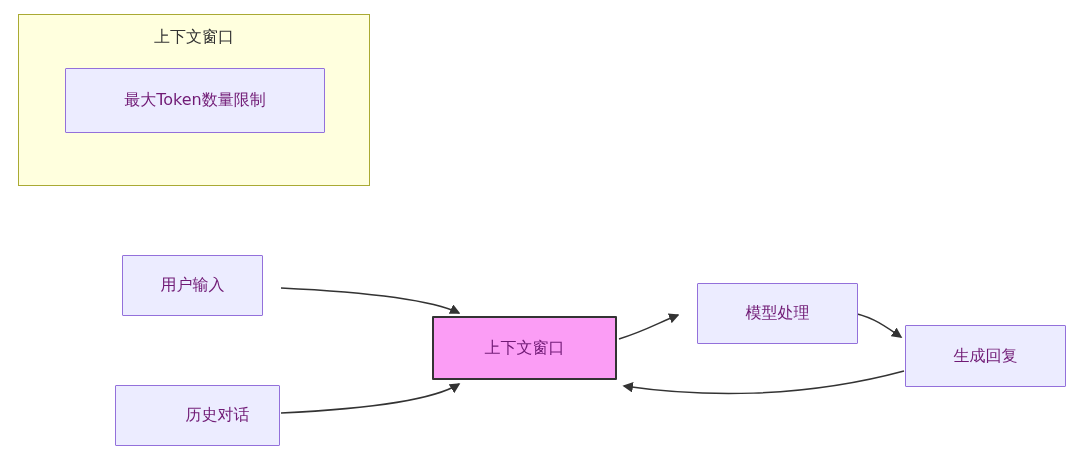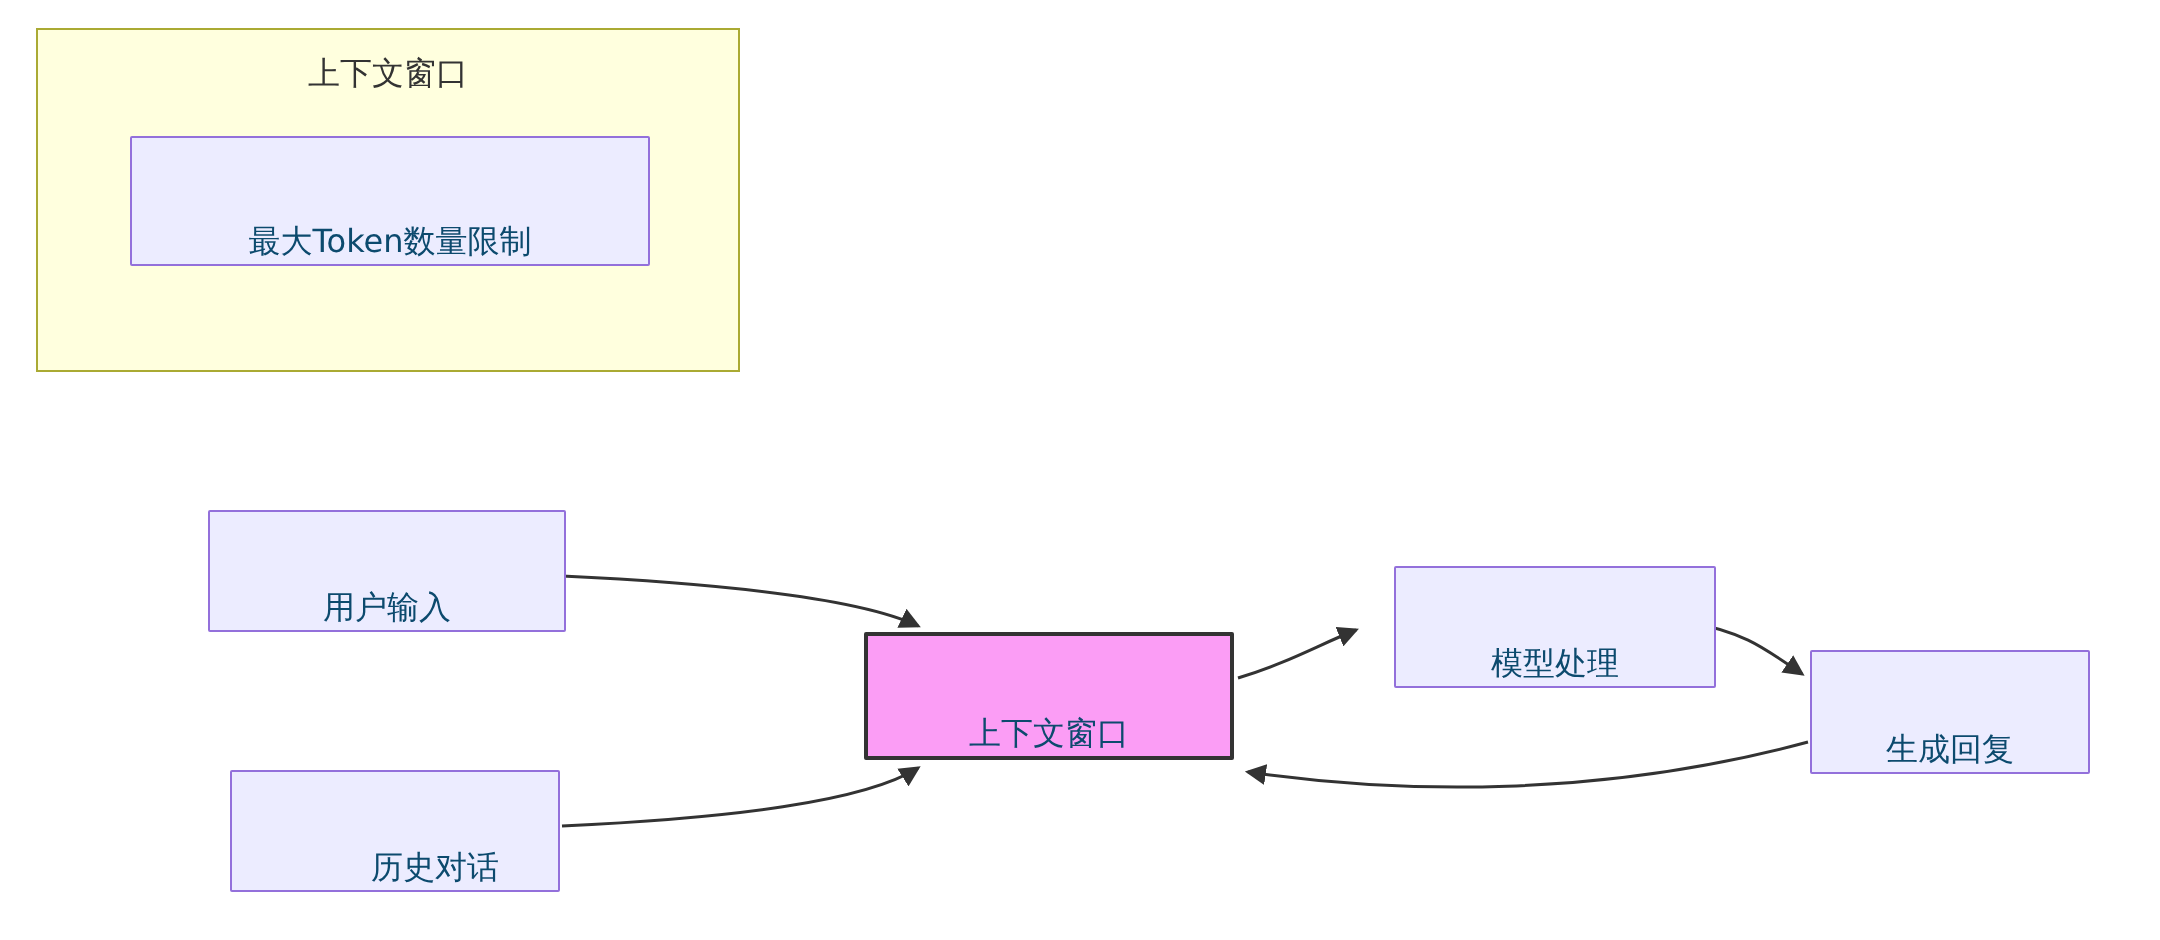--- a/index.html
+++ b/index.html
@@ -31,39 +31,39 @@
     top: 12px;
     left: 0;
     width: 100%;
     text-align: center;
     font-size: 16px;
     color: #333333;
   }
   .node {
     position: absolute;
     display: flex;
-    align-items: flex-end;
+    align-items: center;
     justify-content: center;
     background: #ECECFF;
     border: 1px solid #9370DB;
     box-sizing: border-box;
     font-size: 16px;
-    color: #0c4a6e;
+    color: #701a75;
     border-radius: 1px;
   }
   .node-inner {
     left: 65px;
     top: 68px;
     width: 260px;
     height: 65px;
   }
   .node-user-input {
-    left: 104px;
+    left: 122px;
     top: 255px;
-    width: 179px;
+    width: 141px;
     height: 61px;
   }
   .node-history {
     left: 115px;
     top: 385px;
     width: 165px;
     height: 61px;
     padding-left: 40px;
   }
   .node-context {
@@ -77,21 +77,21 @@
   .node-model {
     left: 682px;
     top: 283px;
     width: 161px;
     height: 61px;
     margin-left: 15px;
   }
   .node-reply {
     left: 905px;
     top: 325px;
-    width: 140px;
+    width: 161px;
     height: 62px;
   }
   .edges {
     position: absolute;
     left: 0;
     top: 0;
     width: 1080px;
     height: 470px;
     pointer-events: none;
   }

